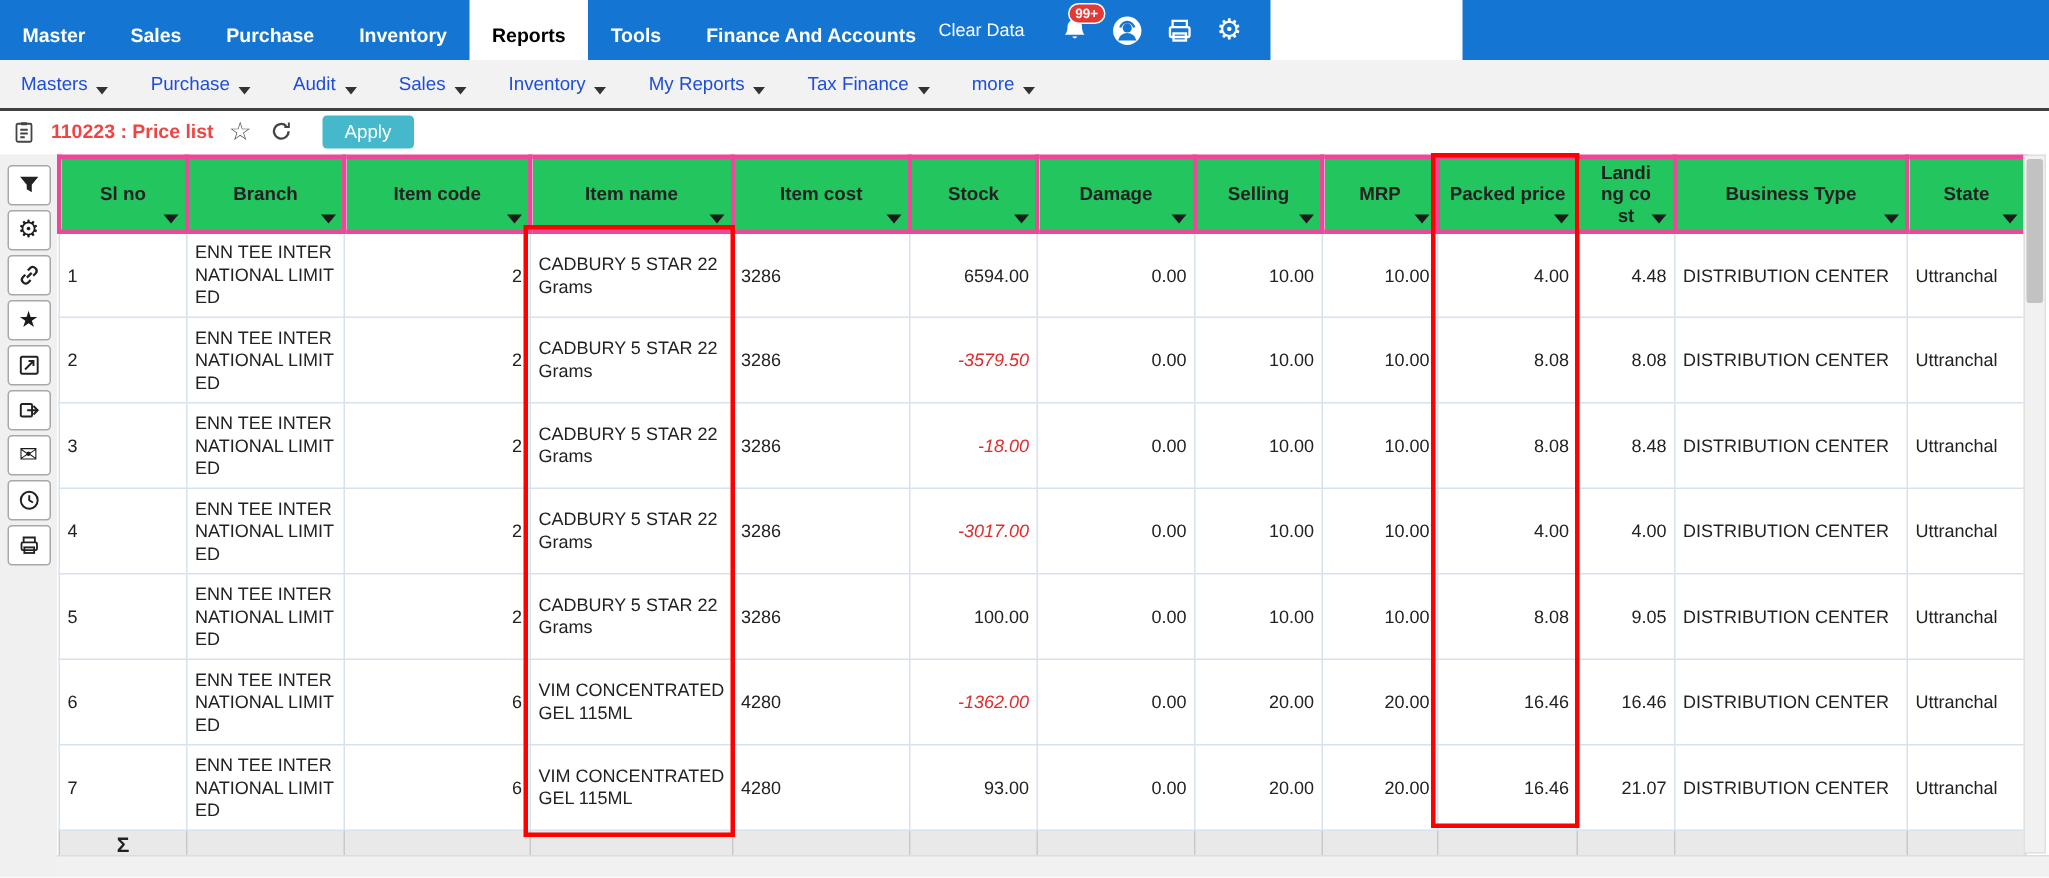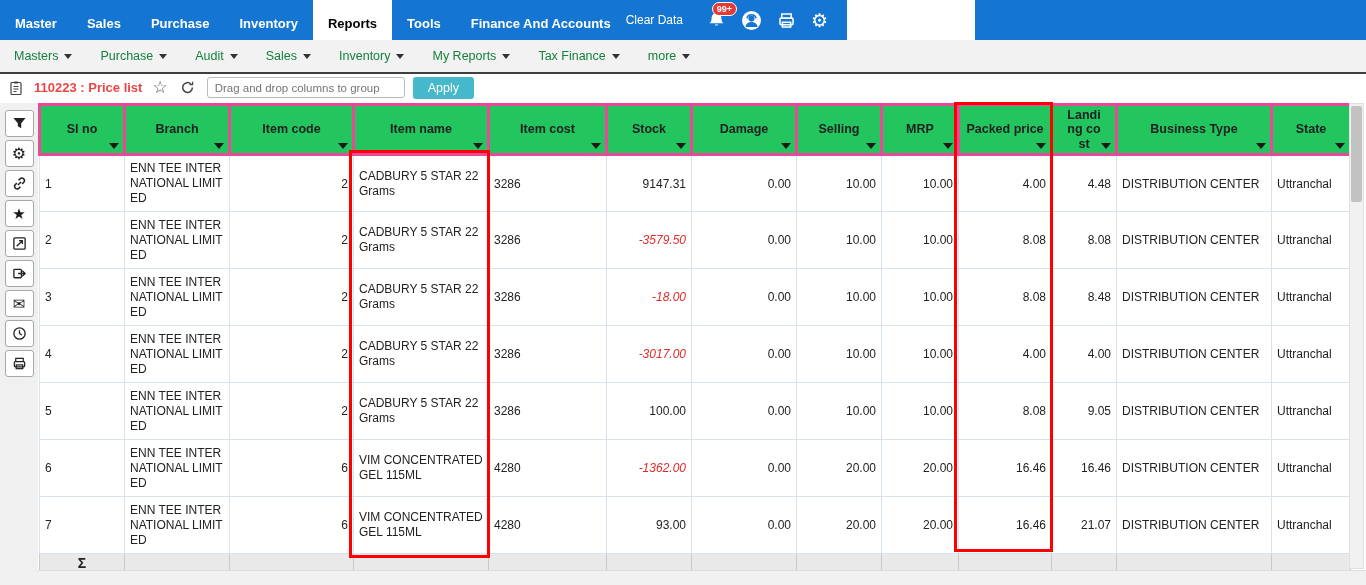--- a/index.html
+++ b/index.html
@@ -14,21 +14,21 @@
   .search-wrap{margin-left:auto;margin-right:34px;display:flex;align-items:center}
   .menu-search{width:172px;height:24px;border:1px solid #0f5faf;border-radius:4px;padding:0 8px;font-size:12px;color:#333;outline:none}
   .clear-data{color:#fff;font-size:12px;margin-right:24px;cursor:pointer;white-space:nowrap}
   .top-icon{position:relative;margin-right:15px;cursor:pointer;display:flex;align-items:center}
   .badge{position:absolute;top:-9px;right:-11px;background:#e53935;color:#fff;font-size:9px;font-weight:bold;border-radius:8px;padding:1px 4px;line-height:1.2;border:1px solid #fff}
   .gear-glyph{color:#fff;font-size:19px;line-height:1}
   .corner{width:128px;height:40px;background:#fff;margin-left:4px}
 
   
   .menubar{height:34px;background:#f2f2f2;border-bottom:2px solid #3f3f3f;display:flex;align-items:center;padding-left:14px}
-  .menu-item{font-size:12.5px;color:#15803d;margin-right:28px;cursor:pointer;display:flex;align-items:center;white-space:nowrap}
+  .menu-item{font-size:12.5px;color:#1d4ed8;margin-right:28px;cursor:pointer;display:flex;align-items:flex-end;white-space:nowrap}
   .caret{width:0;height:0;border-left:4px solid transparent;border-right:4px solid transparent;border-top:5px solid #333;margin-left:6px;display:inline-block}
 
   
   .toolbar{height:27px;display:flex;align-items:center;padding-left:8px;background:#fff}
   .tb-icon{display:flex;align-items:center;margin-right:4px}
   .tb-title{font-size:13px;font-weight:bold;color:#ef4444;margin:0 10px 0 6px;white-space:nowrap}
   .tb-star{font-size:17px;color:#555;margin-right:12px;cursor:pointer;line-height:1}
   .tb-refresh{margin-right:12px;cursor:pointer;display:flex}
   .group-input{width:198px;height:21px;border:1px solid #bbb;border-radius:3px;font-size:11.5px;padding:0 7px;color:#555;outline:none}
   .apply-btn{margin-left:8px;background:#45b8cb;color:#fff;border:none;font-size:12.5px;padding:4px 15px;border-radius:3px;cursor:pointer;font-family:Liberation Sans, sans-serif}
@@ -152,21 +152,20 @@
     </svg>
   </span>
   <span class="tb-title">110223 : Price list</span>
   <span class="tb-star">☆</span>
   <span class="tb-refresh">
     <svg width="15" height="15" viewBox="0 0 16 16" fill="none" stroke="#444" stroke-width="1.6">
       <path d="M13.2 8a5.2 5.2 0 1 1-1.6-3.75"></path>
         <path d="M13.4 1.8v3.2h-3.2" stroke-width="1.4"></path>
     </svg>
   </span>
-  <input class="group-input" type="text" placeholder="Drag and drop columns to group" style="">
   <button class="apply-btn">Apply</button>
 </div>
 
 <div class="sidebar">
     <div class="side-btn">
       <svg width="15" height="15" viewBox="0 0 16 16">
         <path d="M1.5 2h13L9.8 7.6V13L6.2 10.8V7.6Z" fill="#222"></path>
       </svg>
     </div>
     <div class="side-btn">
@@ -246,21 +245,21 @@
           <th><span>State</span><span class="filter-arrow"></span></th>
         </tr>
       </thead>
     <tbody>
         <tr>
           <td class="">1</td>
           <td class="wrap">ENN TEE INTERNATIONAL LIMITED</td>
           <td class="r">2</td>
           <td class="wrap">CADBURY 5 STAR 22Grams</td>
           <td class="">3286</td>
-          <td class="r">9147.31</td>
+          <td class="r">6594.00</td>
           <td class="r">0.00</td>
           <td class="r">10.00</td>
           <td class="r">10.00</td>
           <td class="r">4.00</td>
           <td class="r">4.48</td>
           <td class="">DISTRIBUTION CENTER</td>
           <td class="">Uttranchal</td>
         </tr>
         <tr>
           <td class="">2</td>

